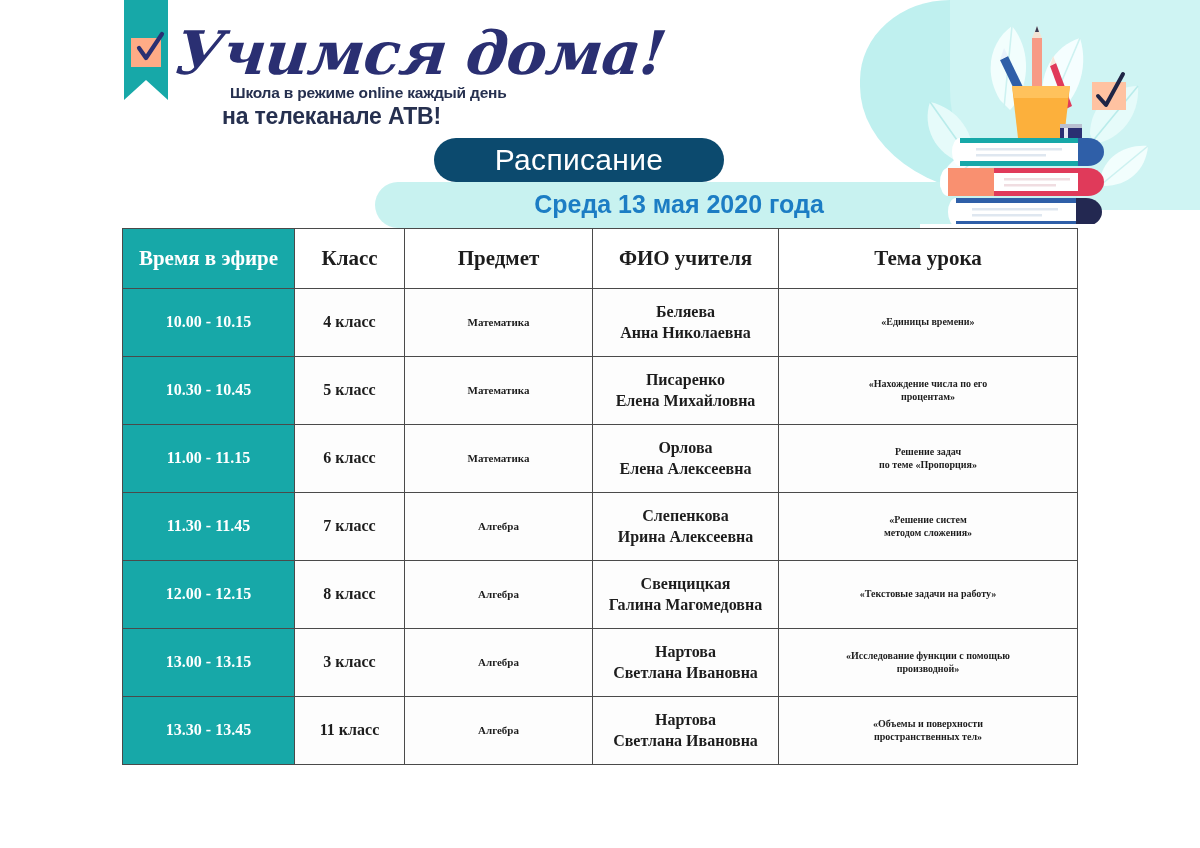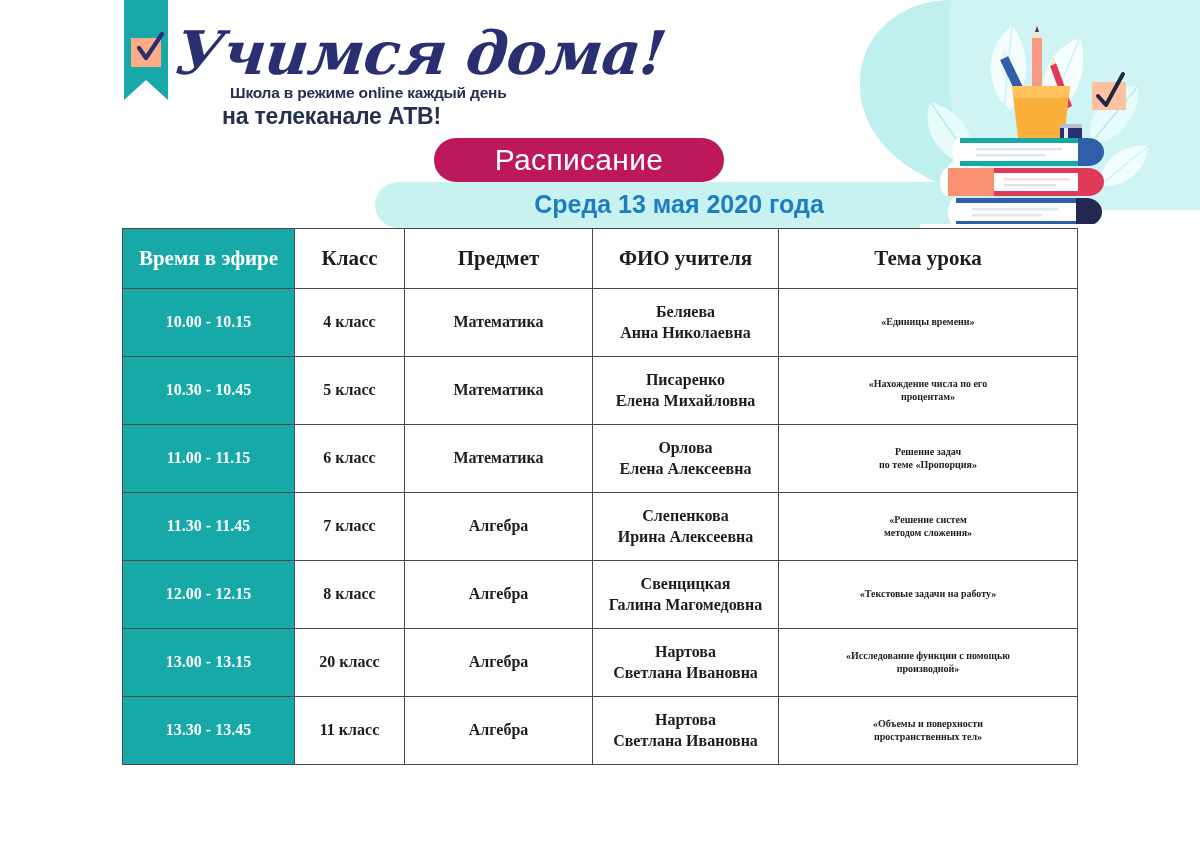--- a/index.html
+++ b/index.html
@@ -84,21 +84,21 @@
     position: absolute; left: 375px; top: 190px;
     width: 608px; text-align: center;
     font-size: 25px; font-weight: 700; color: #1c7dc4;
     white-space: nowrap;
   }
 
   
   .title-pill {
     position: absolute; left: 434px; top: 138px;
     width: 290px; height: 44px;
-    background: #be185d;
+    background: #0c4a6e;
     border-radius: 23px;
     display: flex; align-items: center; justify-content: center;
   }
   .title-pill-text {
     font-size: 30px; font-weight: 400; color: #ffffff;
     letter-spacing: 0.3px; line-height: 1;
   }
 
   
   #illustration {
@@ -144,21 +144,21 @@
     font-weight: 700;
     background: #fdfdfd;
     line-height: 1.28;
   }
   #schedule-table tbody td.td-time {
     background: #17a8a8;
     color: #ffffff;
     font-size: 16px;
   }
   #schedule-table tbody td.td-grade   { font-size: 16px; }
-  #schedule-table tbody td.td-subject { font-size: 16px; }
+  #schedule-table tbody td.td-subject { font-size: 11px; }
   #schedule-table tbody td.td-teacher { font-size: 16px; }
   #schedule-table tbody td.td-topic   { font-size: 10px; }
   .cell-line { display: block; }
 </style>
 </head>
 <body>
 
 <div id="header-area">
 
   <div class="blob-top"></div>
@@ -325,21 +325,21 @@
         <td class="td-teacher">
           <span class="cell-line">Свенцицкая</span>
           <span class="cell-line">Галина Магомедовна</span>
         </td>
         <td class="td-topic">
           <span class="cell-line">«Текстовые задачи на работу»</span>
         </td>
       </tr>
       <tr>
         <td class="td-time">13.00 - 13.15</td>
-        <td class="td-grade">20 класс</td>
+        <td class="td-grade">3 класс</td>
         <td class="td-subject">Алгебра</td>
         <td class="td-teacher">
           <span class="cell-line">Нартова</span>
           <span class="cell-line">Светлана Ивановна</span>
         </td>
         <td class="td-topic">
           <span class="cell-line">«Исследование функции с помощью</span>
           <span class="cell-line">производной»</span>
         </td>
       </tr>

